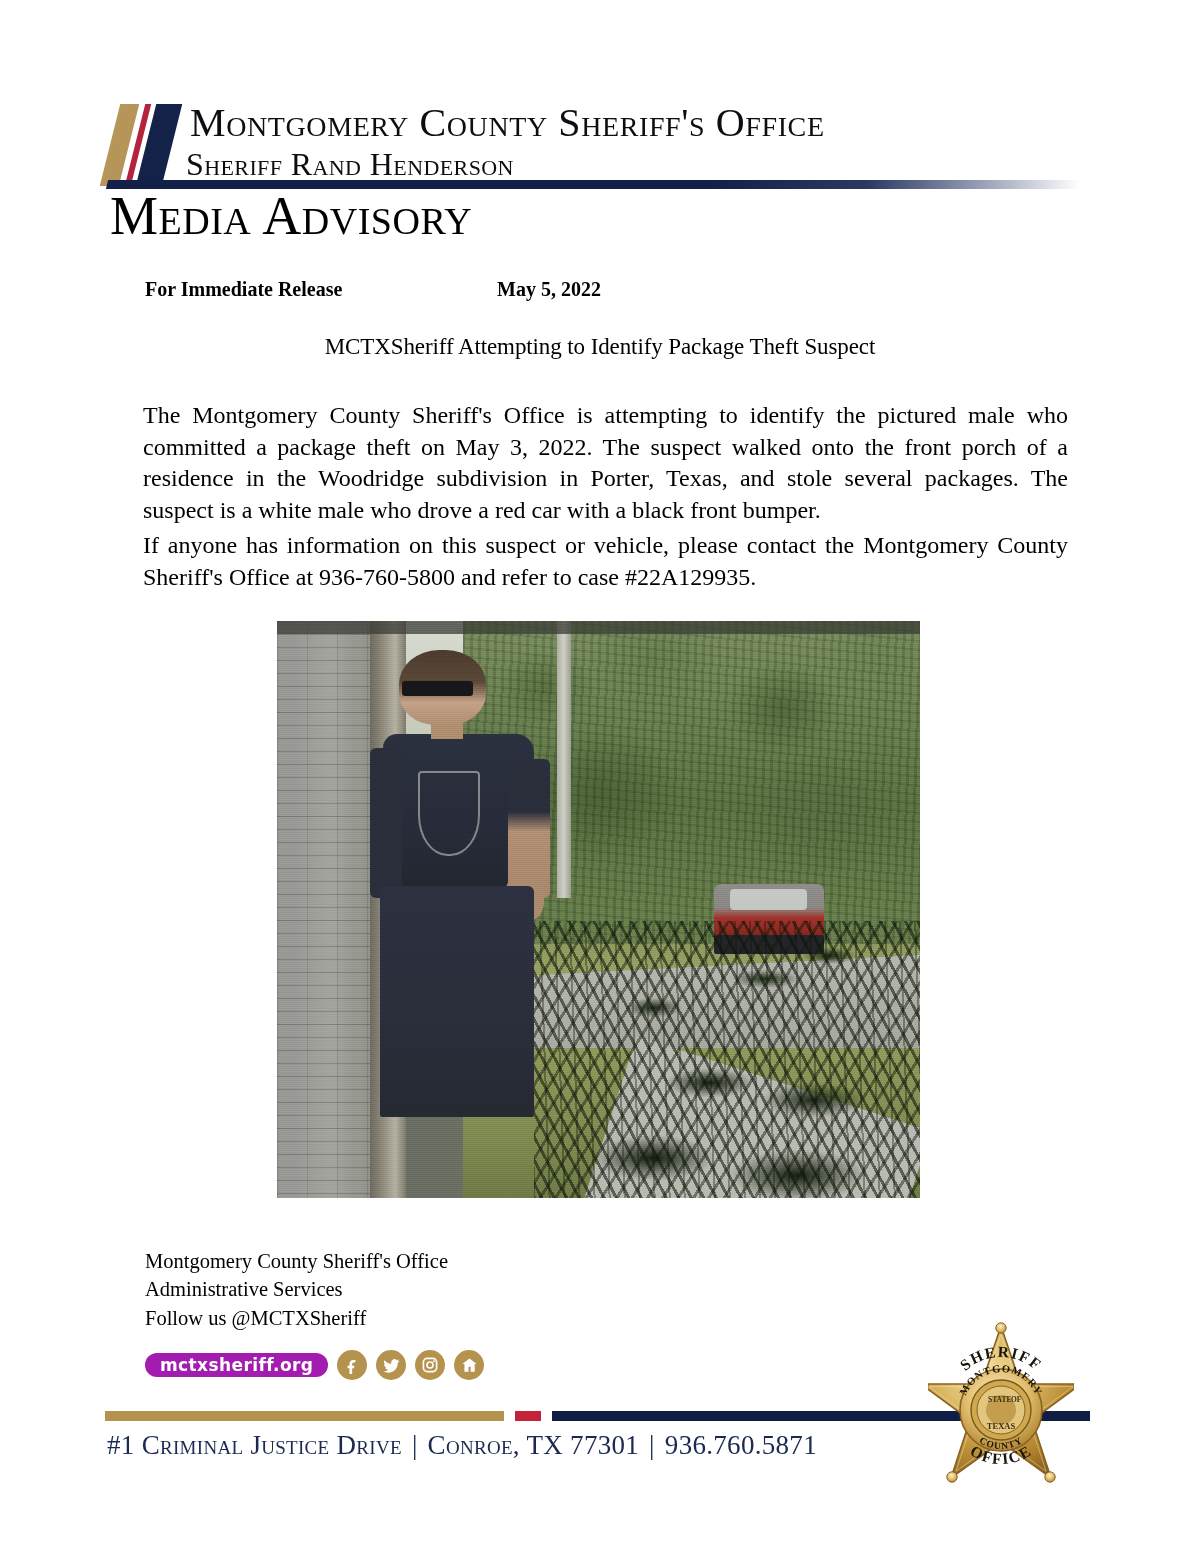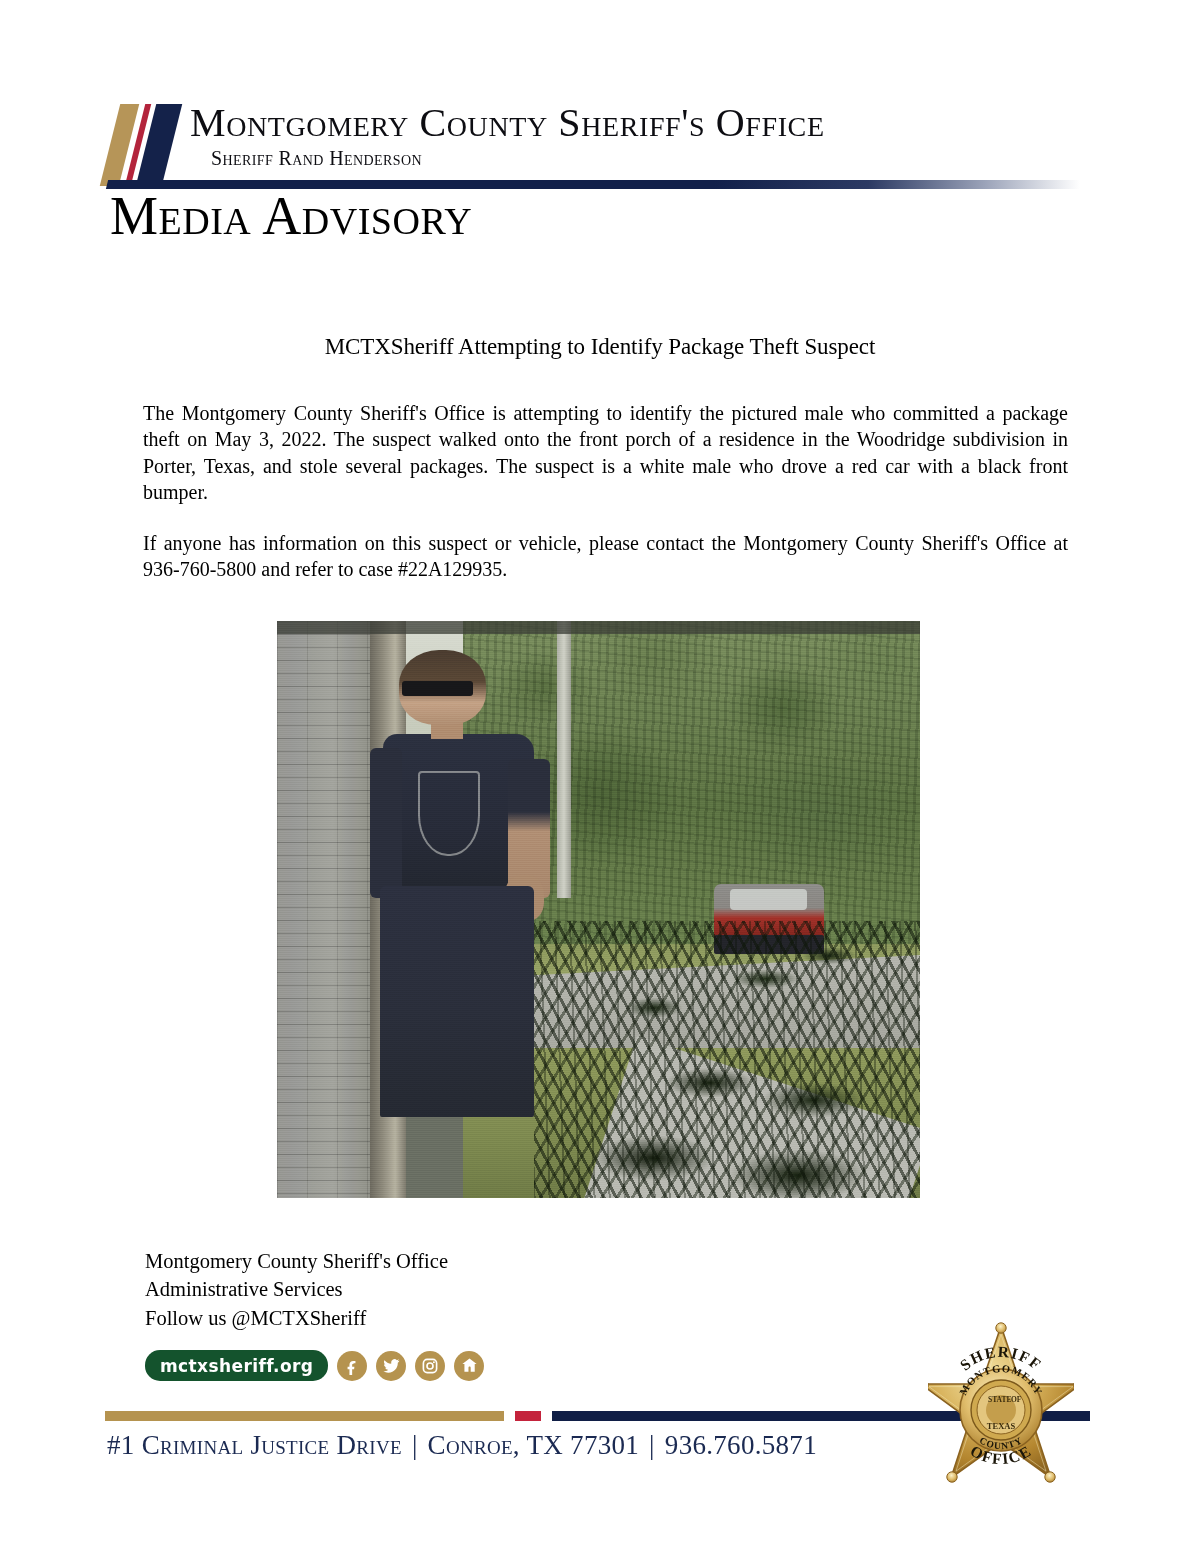--- a/index.html
+++ b/index.html
@@ -51,27 +51,26 @@
     font-size: 40px;
     letter-spacing: 0.6px;
     font-variant: small-caps;
     line-height: 1;
     color: #0d0d12;
     white-space: nowrap;
   }
   .org-sub {
     position: absolute;
     left: 186px; top: 148px;
-    font-size: 20px;
+    font-size: 32px;
     font-variant: small-caps;
     letter-spacing: 0.4px;
     line-height: 1;
     color: #0d0d12;
     white-space: nowrap;
-    margin-left: 25px;
   }
   .header-rule {
     position: absolute;
     left: 118px; top: 180px;
     width: 962px; height: 9px;
     background: linear-gradient(to right,
        #12204a 0%, #12204a 62%, #2c3a63 78%, #9aa2b8 90%, #ffffff 100%);
   }
   .header-rule::before {
     content: "";
@@ -116,21 +115,21 @@
     font-size: 23px;
     font-weight: normal;
     letter-spacing: -0.1px;
   }
 
   
   .body-text {
     position: absolute;
     left: 143px;
     width: 925px;
-    font-size: 20px;
+    font-size: 24px;
     line-height: 1.32;
     text-align: justify;
   }
   .para1 { top: 400px; }
   .para2 { top: 530px; }
 
   
   .photo {
     position: absolute;
     left: 277px; top: 621px;
@@ -316,23 +315,23 @@
   }
 
   .social-row {
     position: absolute;
     left: 145px; top: 1350px;
     display: flex;
     align-items: center;
     gap: 9px;
   }
   .url-pill {
-    height: 31px;
+    height: 24px;
     padding: 0 15px;
-    background: #14532d;
+    background: #a21caf;
     border-radius: 15px;
     display: flex;
     align-items: center;
     justify-content: center;
     color: #fff;
     font-family: "DejaVu Sans", sans-serif;
     font-size: 17px;
     font-weight: bold;
     letter-spacing: 0.4px;
   }
@@ -391,20 +390,24 @@
       <div class="bar bar-red"></div>
       <div class="bar bar-navy"></div>
     </div>
     <div class="org-title">Montgomery County Sheriff's Office</div>
     <div class="org-sub">Sheriff Rand Henderson</div>
     <div class="header-rule"></div>
   </div>
 
   <div class="media-advisory">Media Advisory</div>
 
+  <div class="release-row">
+    <span>For Immediate Release</span>
+    <span class="date">May 5, 2022</span>
+  </div>
 
   <div class="headline">MCTXSheriff Attempting to Identify Package Theft Suspect</div>
 
   <div class="body-text para1">The Montgomery County Sheriff's Office is attempting to identify the pictured male who committed a package theft on May 3, 2022. The suspect walked onto the front porch of a residence in the Woodridge subdivision in Porter, Texas, and stole several packages. The suspect is a white male who drove a red car with a black front bumper.</div>
   <div class="body-text para2">If anyone has information on this suspect or vehicle, please contact the Montgomery County Sheriff's Office at 936-760-5800 and refer to case #22A129935.</div>
 
   <div class="photo">
     <div class="ph ph-sky"></div>
     <div class="ph ph-trees"></div>
     <div class="ph ph-grass"></div>

